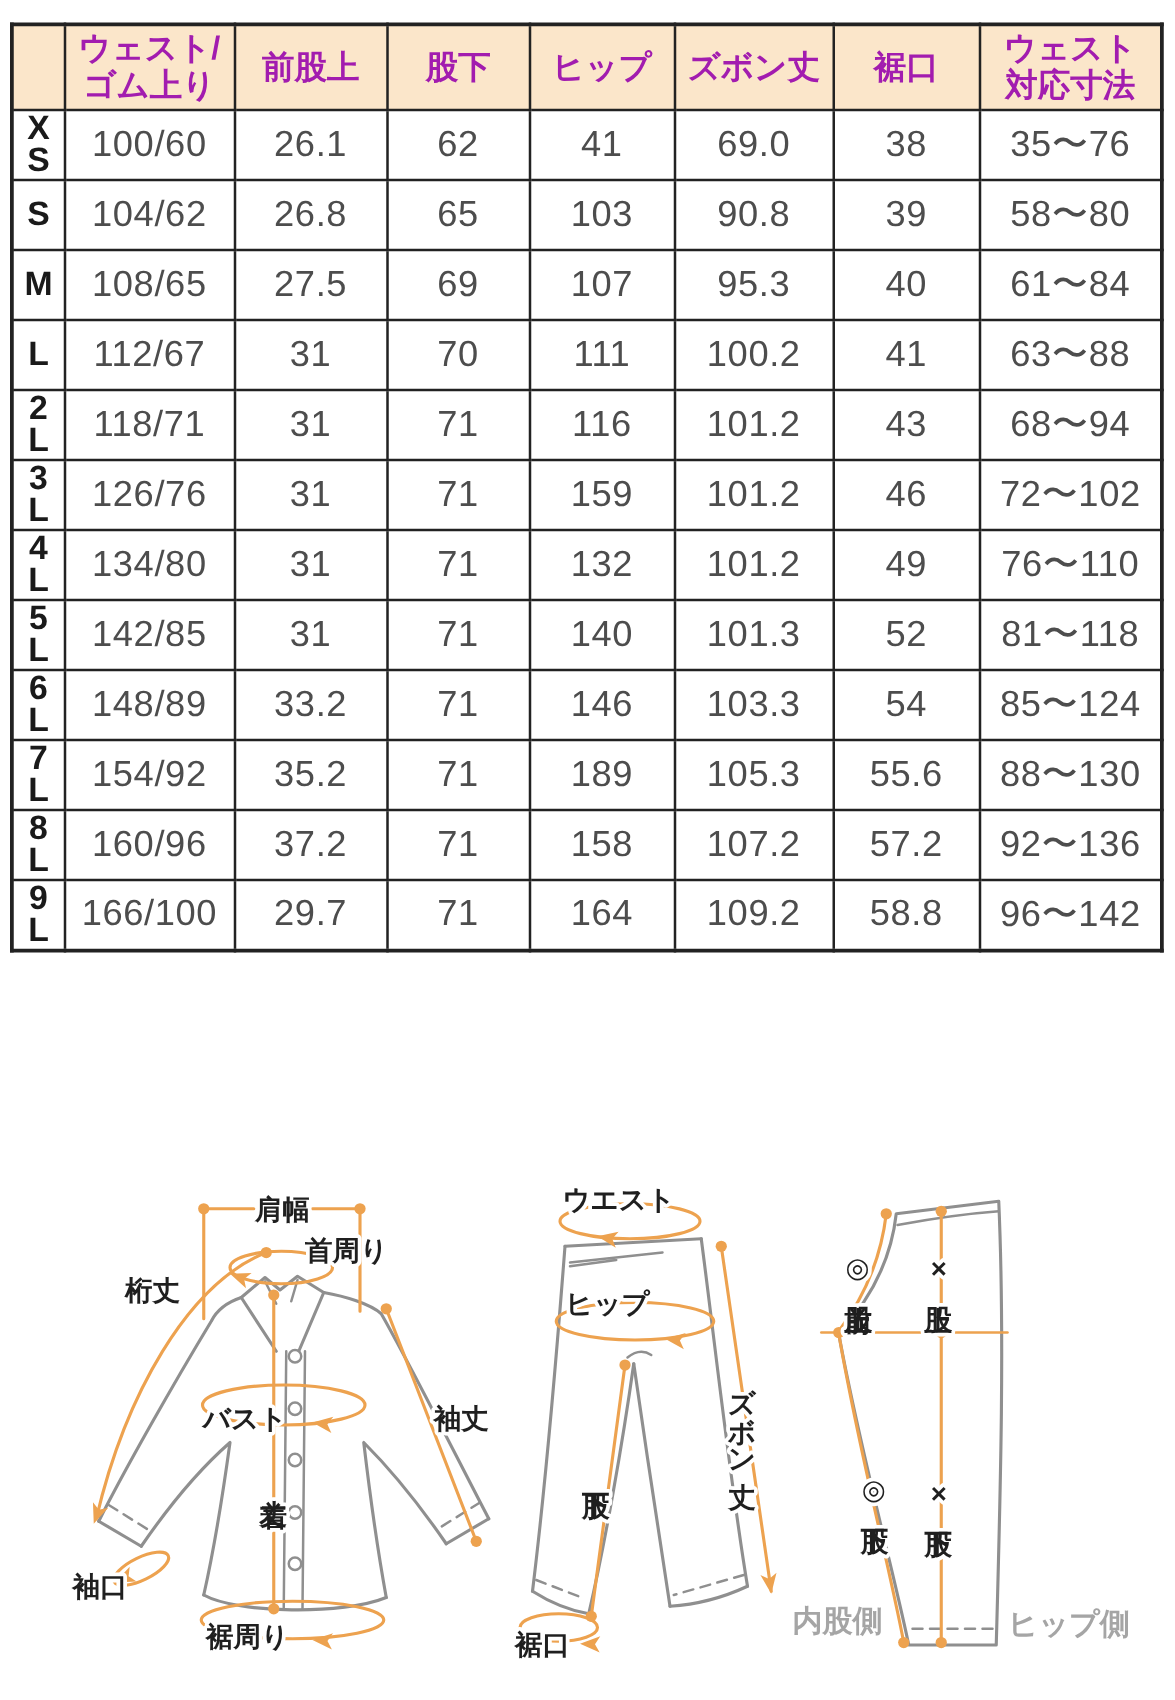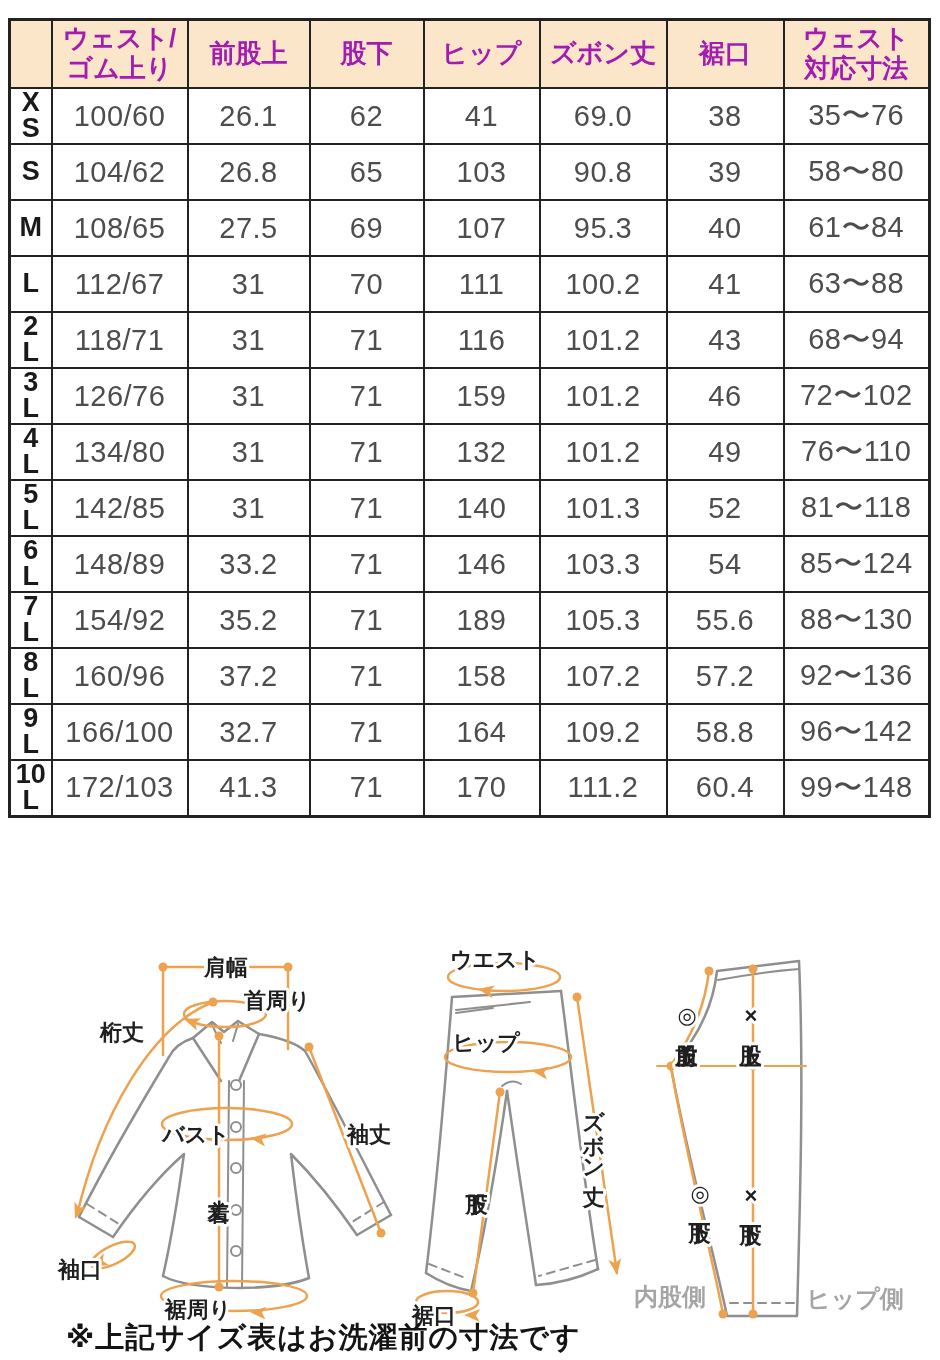--- a/index.html
+++ b/index.html
@@ -225,37 +225,26 @@
           <td>71</td>
           <td>158</td>
           <td>107.2</td>
           <td>57.2</td>
           <td>92〜136</td>
         </tr>
         <tr>
           <th class="size">9
 L</th>
           <td>166/100</td>
-          <td>32.7</td>
+          <td>29.7</td>
           <td>71</td>
           <td>164</td>
           <td>109.2</td>
           <td>58.8</td>
           <td>96〜142</td>
-        </tr>
-        <tr>
-          <th class="size">10
-L</th>
-          <td>172/103</td>
-          <td>41.3</td>
-          <td>71</td>
-          <td>170</td>
-          <td>111.2</td>
-          <td>60.4</td>
-          <td>99〜148</td>
         </tr>
       </tbody>
   </table>
 
   <svg class="diagram" width="940" height="425" viewBox="0 0 940 425">
     <defs>
       <path id="ah" d="M0,0 L-16,-6.5 L-12,0 L-16,6.5 Z"></path>
     </defs>
 
     <g>
@@ -364,14 +353,13 @@
 
       <text class="lbl vtxt" x="687" y="80" text-anchor="middle">◎前股上</text>
       <text class="lbl vtxt" x="751" y="80" text-anchor="middle">×股上</text>
       <text class="lbl vtxt" x="700" y="258" text-anchor="middle">◎股下</text>
       <text class="lbl vtxt" x="751" y="260" text-anchor="middle">×股下</text>
       <text class="glbl" x="670" y="370" text-anchor="middle">内股側</text>
       <text class="glbl" x="855" y="372" text-anchor="middle">ヒップ側</text>
     </g>
   </svg>
 
-  <div class="note">※上記サイズ表はお洗濯前の寸法です</div>
 </div>
 
 </body></html>

